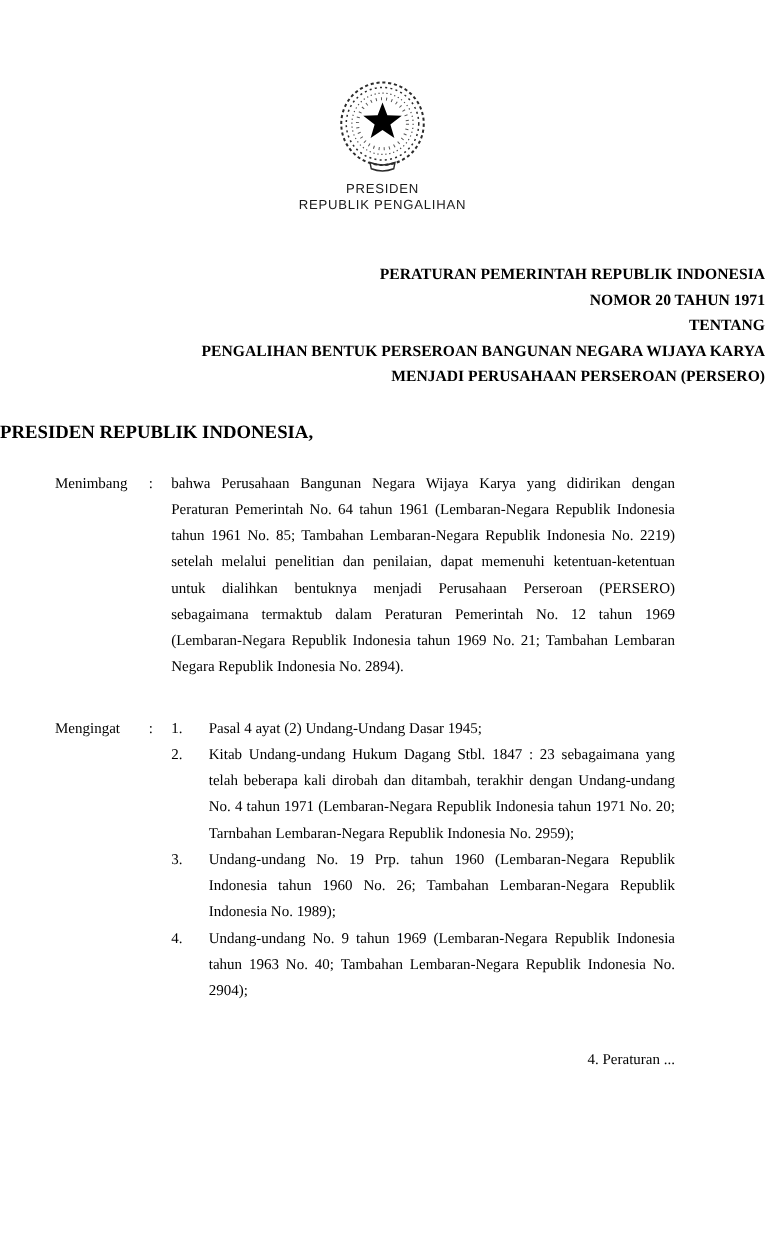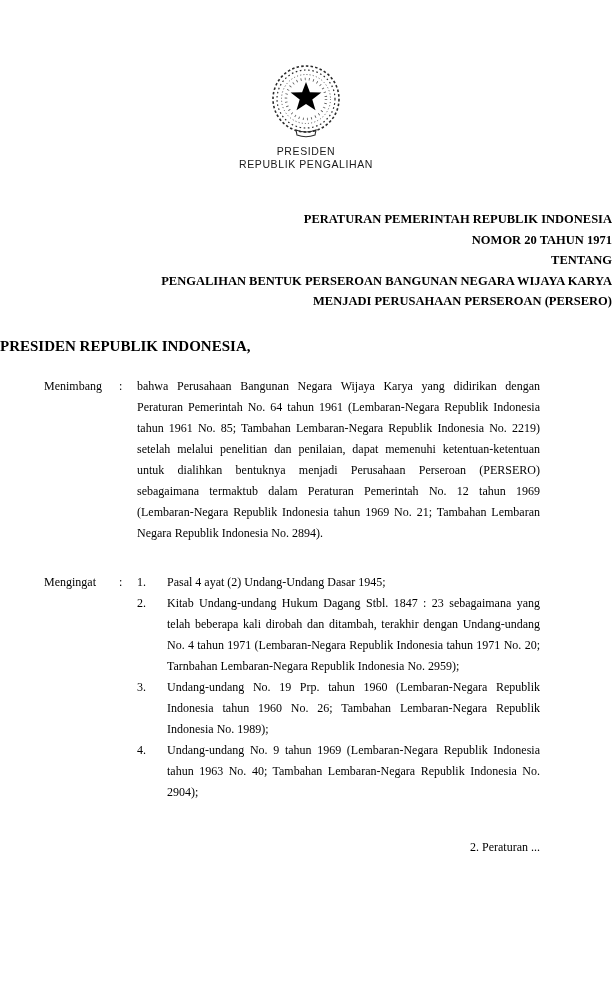--- a/index.html
+++ b/index.html
@@ -145,15 +145,15 @@
         <div class="list-num">3.</div>
         <div class="list-text">Undang-undang No. 19 Prp. tahun 1960 (Lembaran-Negara Republik Indonesia tahun 1960 No. 26; Tambahan Lembaran-Negara Republik Indonesia No. 1989);</div>
       </div>
       <div class="list-item">
         <div class="list-num">4.</div>
         <div class="list-text">Undang-undang No. 9 tahun 1969 (Lembaran-Negara Republik Indonesia tahun 1963 No. 40; Tambahan Lembaran-Negara Republik Indonesia No. 2904);</div>
       </div>
     </div>
   </div>
 
-  <div class="catchword">2. Peraturan ...</div>
+  <div class="catchword">4. Peraturan ...</div>
 
 </div>
 
 </body></html>

